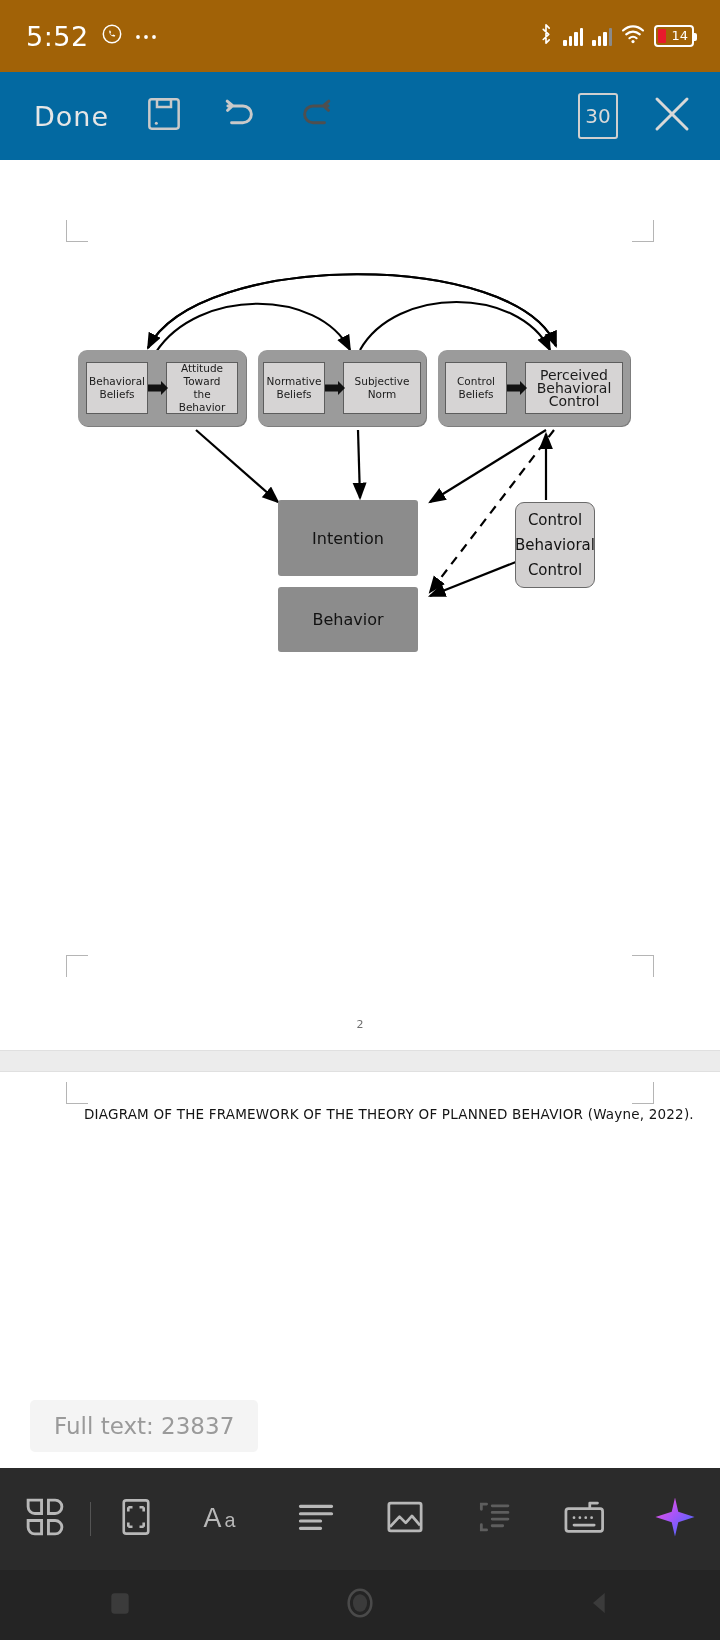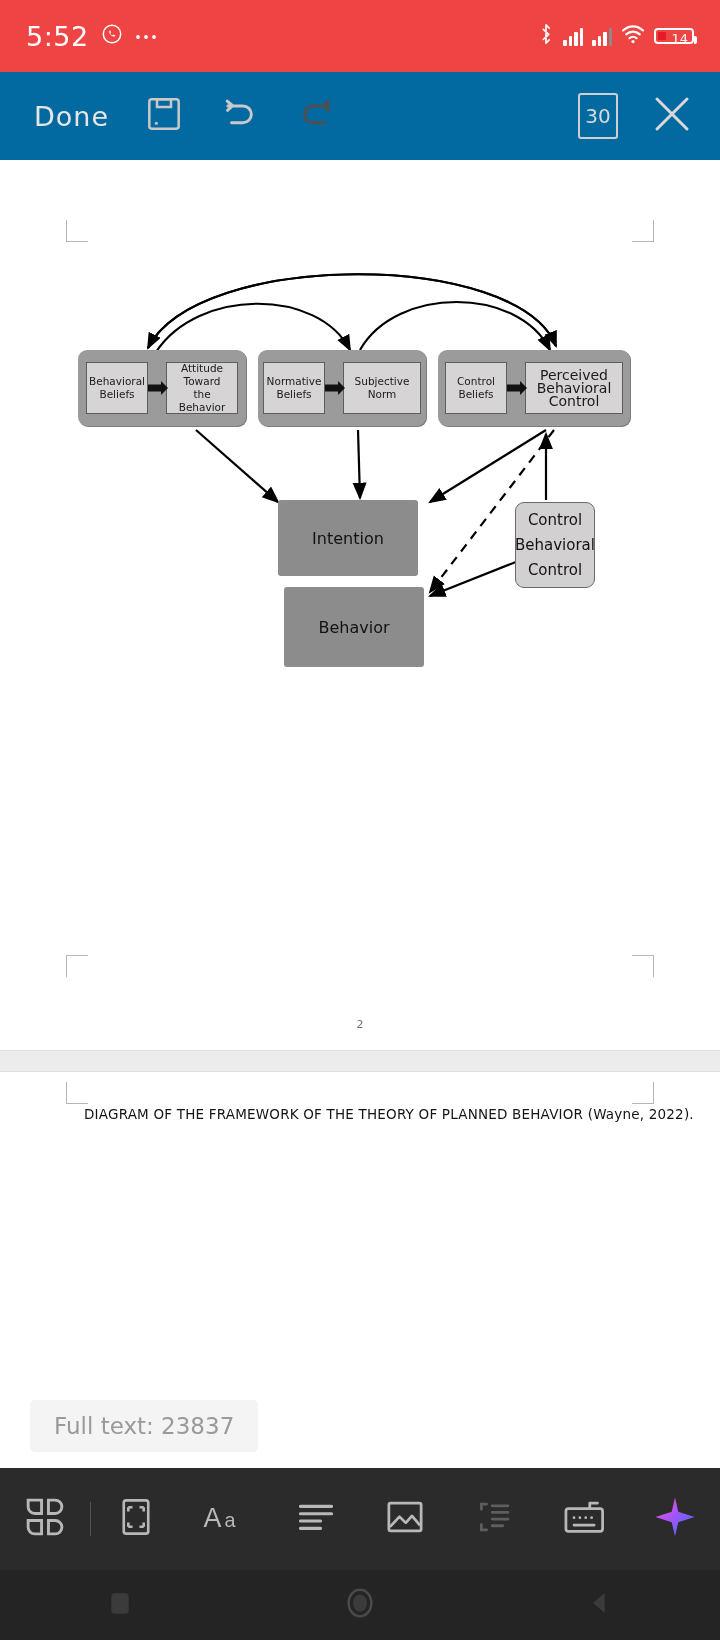--- a/index.html
+++ b/index.html
@@ -7,34 +7,34 @@
   body {
     font-family:"Liberation Sans", sans-serif;
     background:#ffffff;
     position:relative;
     overflow:hidden;
   }
 
   
   #status-bar{
     position:absolute; top:0; left:0; width:720px; height:72px;
-    background:#ef4444; color:#ffffff;
+    background:#a16207; color:#ffffff;
     display:flex; align-items:center; justify-content:space-between;
     padding:0 26px;
   }
   #status-left{ display:flex; align-items:center; gap:12px; }
   #clock{ font-size:27px; letter-spacing:.5px; font-family:"DejaVu Sans", sans-serif; }
   #status-right{ display:flex; align-items:center; gap:9px; }
   .sig{ display:flex; align-items:flex-end; gap:2px; height:20px; }
   .sig i{ display:block; width:3.5px; background:#fff; border-radius:1px; }
   .sig i:nth-child(1){height:6px;} .sig i:nth-child(2){height:10px;}
   .sig i:nth-child(3){height:14px;} .sig i:nth-child(4){height:18px;}
   .sig.dim i:nth-child(4){ background:#8a8a8a; }
   .batt{
-    width:40px;height:16px;border:2px solid #fff;border-radius:4px;
+    width:40px;height:22px;border:2px solid #fff;border-radius:4px;
     position:relative;display:flex;align-items:center;padding:2px;
   }
   .batt::after{content:"";position:absolute;right:-5px;top:6px;width:3px;height:8px;background:#fff;border-radius:0 2px 2px 0;}
   .batt .fill{width:8px;height:100%;background:#e8192c;border-radius:1px;}
   .batt .num{position:absolute;right:4px;top:0;font-size:13px;line-height:17px;color:#fff;font-family:"DejaVu Sans",sans-serif;}
 
   
   #editor-toolbar{
     position:absolute; top:72px; left:0; width:720px; height:88px;
     background:#0369a1; display:flex; align-items:center;
@@ -276,21 +276,21 @@
       </div>
 
       <div class="grp" style="left:360px; top:110px; width:192px;">
         <div class="sub" style="width:62px;">Control<br>Beliefs</div>
         <div class="connector"></div>
         <div class="sub" style="width:98px; font-size:14px;">Perceived<br>Behavioral Control</div>
       </div>
 
       <div class="mainbox" style="left:200px; top:260px; width:140px; height:76px;">Intention</div>
 
-      <div class="mainbox" style="left:200px; top:347px; width:140px; height:80px;margin-left:6px;">Behavior</div>
+      <div class="mainbox" style="left:200px; top:347px; width:140px; height:65px;">Behavior</div>
 
       <div id="box-actual" style="left:437px; top:262px; width:80px; height:86px;">
         <span>Control</span>
         <span>Behavioral</span>
         <span>Control</span>
       </div>
     </div>
 
     <div id="page-number">2</div>
   </div>

